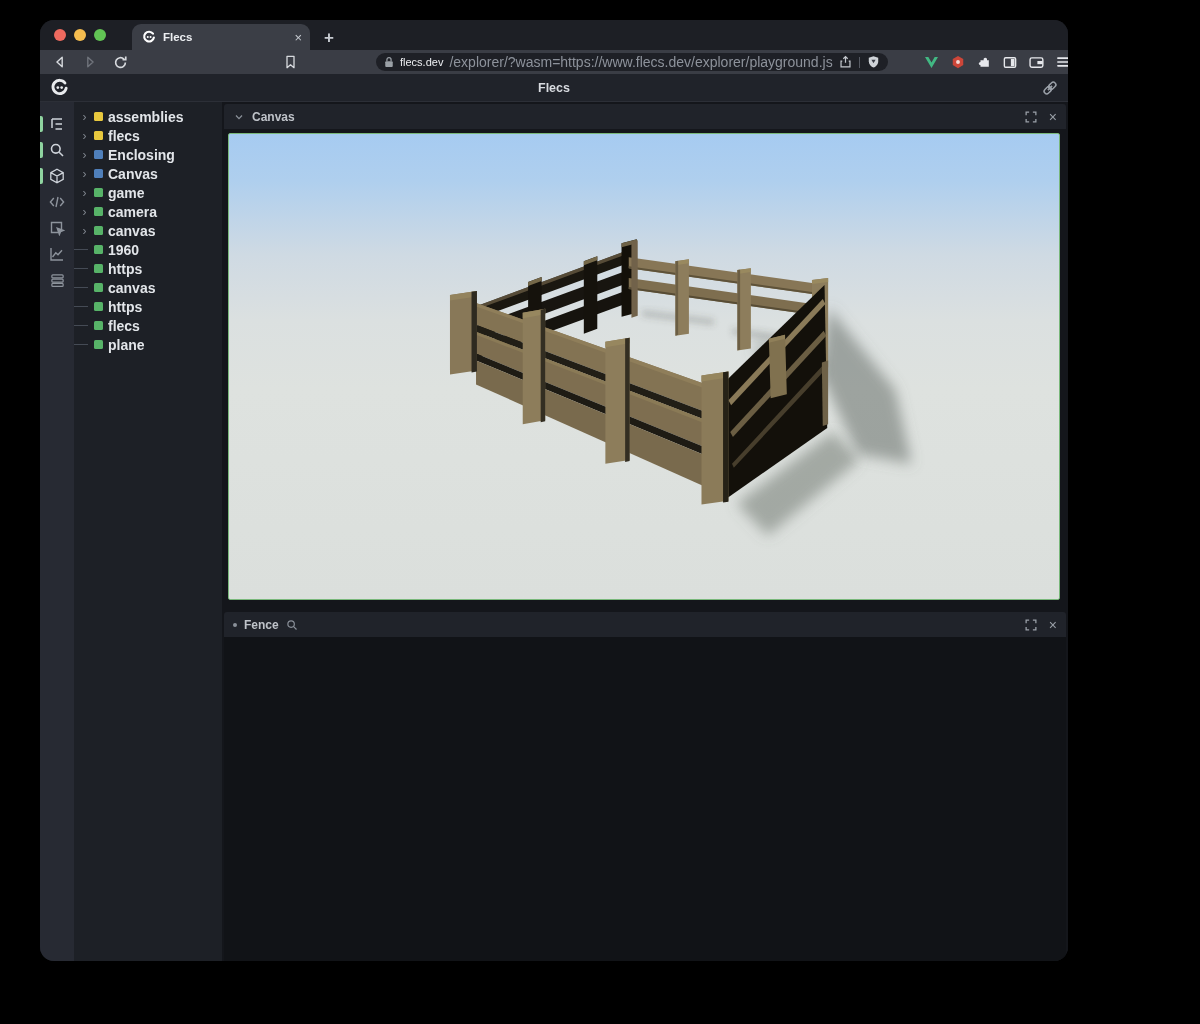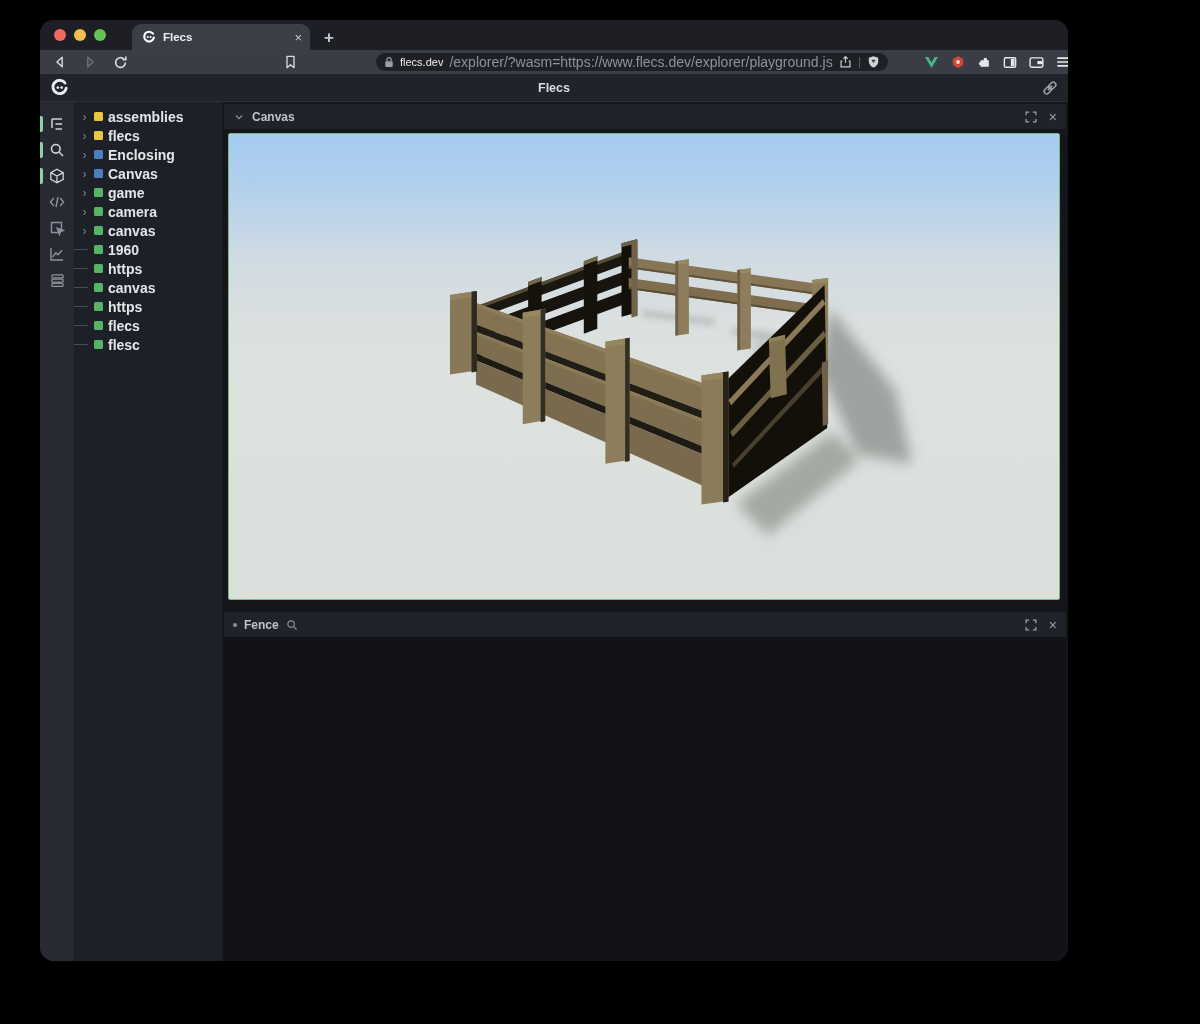--- a/index.html
+++ b/index.html
@@ -278,21 +278,21 @@
         <span class="tlbl">https</span>
       </div>
       <div class="trow">
         <span class="tdash"></span>
         <span class="sq c-green"></span>
         <span class="tlbl">flecs</span>
       </div>
       <div class="trow">
         <span class="tdash"></span>
         <span class="sq c-green"></span>
-        <span class="tlbl">flesc</span>
+        <span class="tlbl">plane</span>
       </div>
     </div>
 
     <div class="main">
 
       <div class="phead">
         <svg class="ic" width="12" height="12" viewBox="0 0 16 16">
             <path d="M4 6 L8 10.2 L12 6" fill="none" stroke="#8a9099" stroke-width="1.7"></path>
           </svg>
         <span class="ptitle">Canvas</span>

